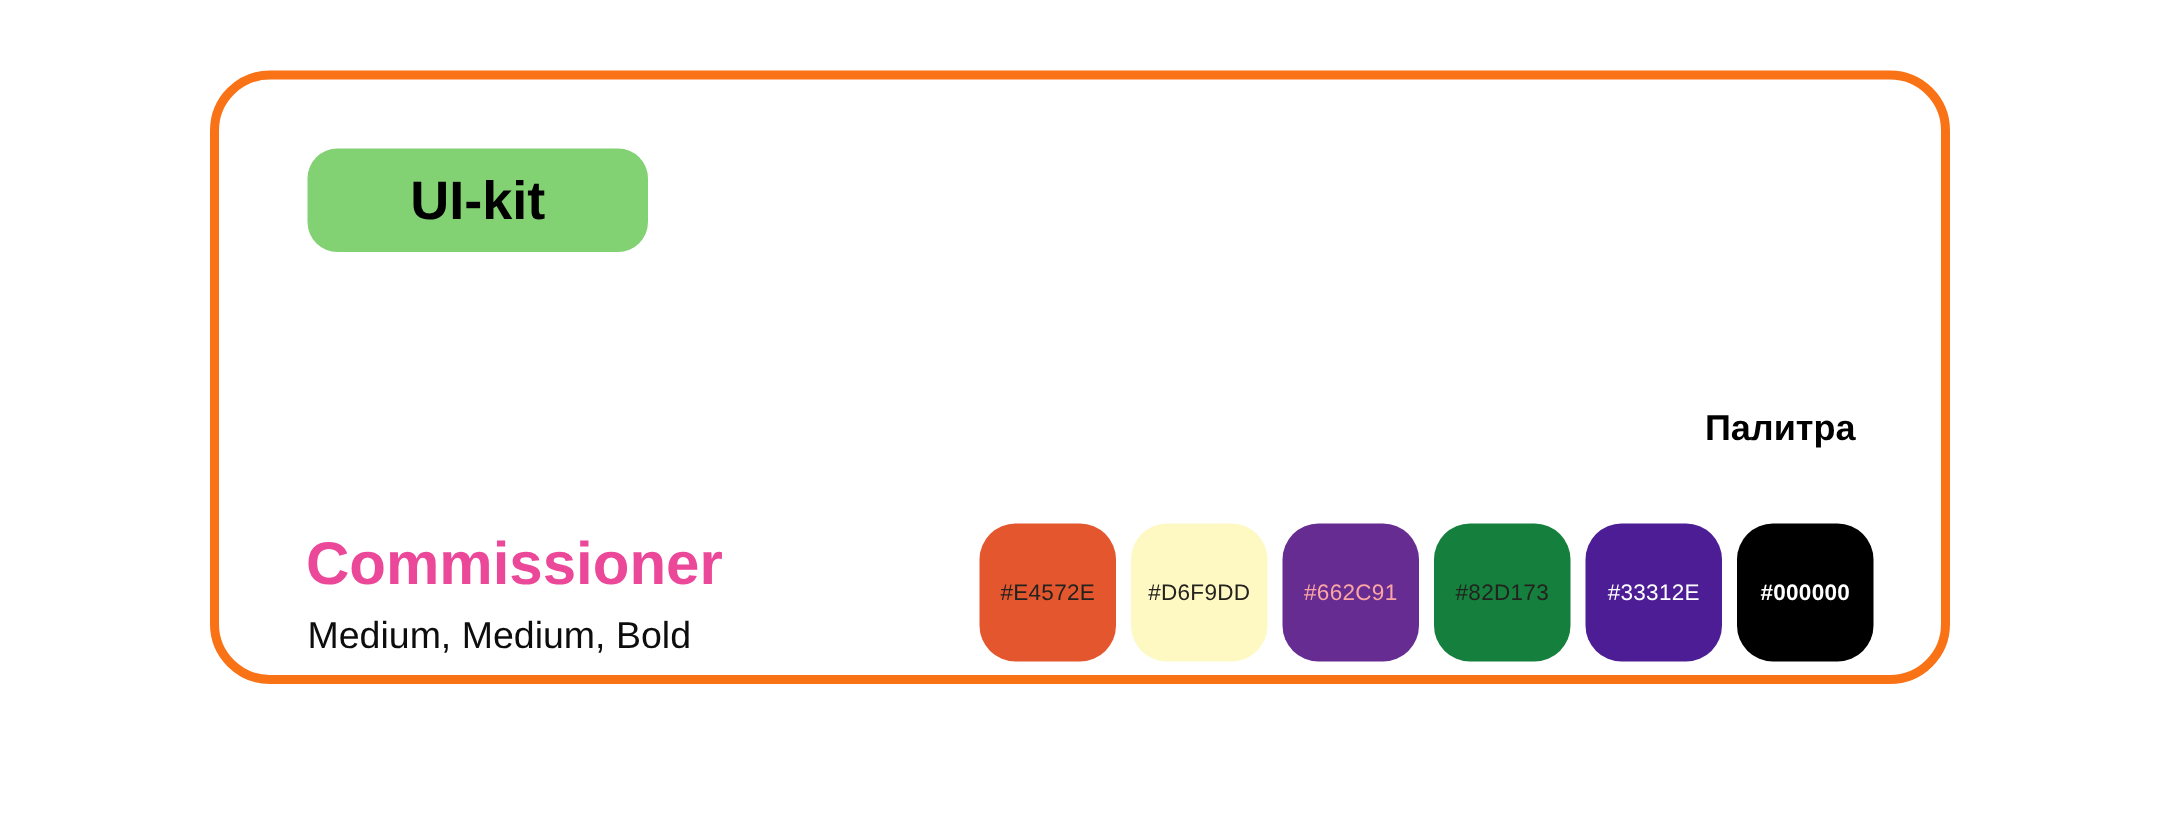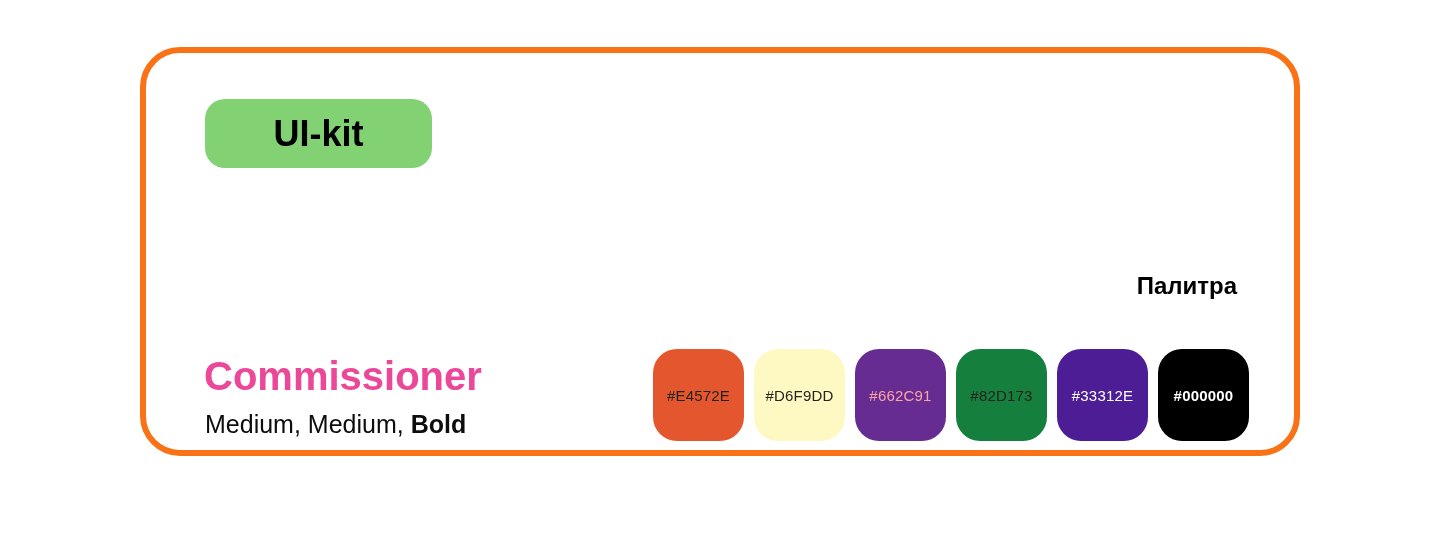--- a/index.html
+++ b/index.html
@@ -56,21 +56,21 @@
   .font-weights {
     position: absolute;
     left: 59px;
     top: 356px;
     font-size: 25px;
     line-height: 1.2;
     color: #0d0d0d;
   }
   .font-weights .w-regular { font-weight: 400; }
   .font-weights .w-medium  { font-weight: 500; }
-  .font-weights .w-bold    { font-weight: 700; }
+  .font-weights .w-bold    { font-weight: 400; }
   .swatch-row {
     position: absolute;
     left: 507px;
     top: 296px;
     display: flex;
     gap: 10px;
   }
   .swatch {
     width: 91px;
     height: 92px;

